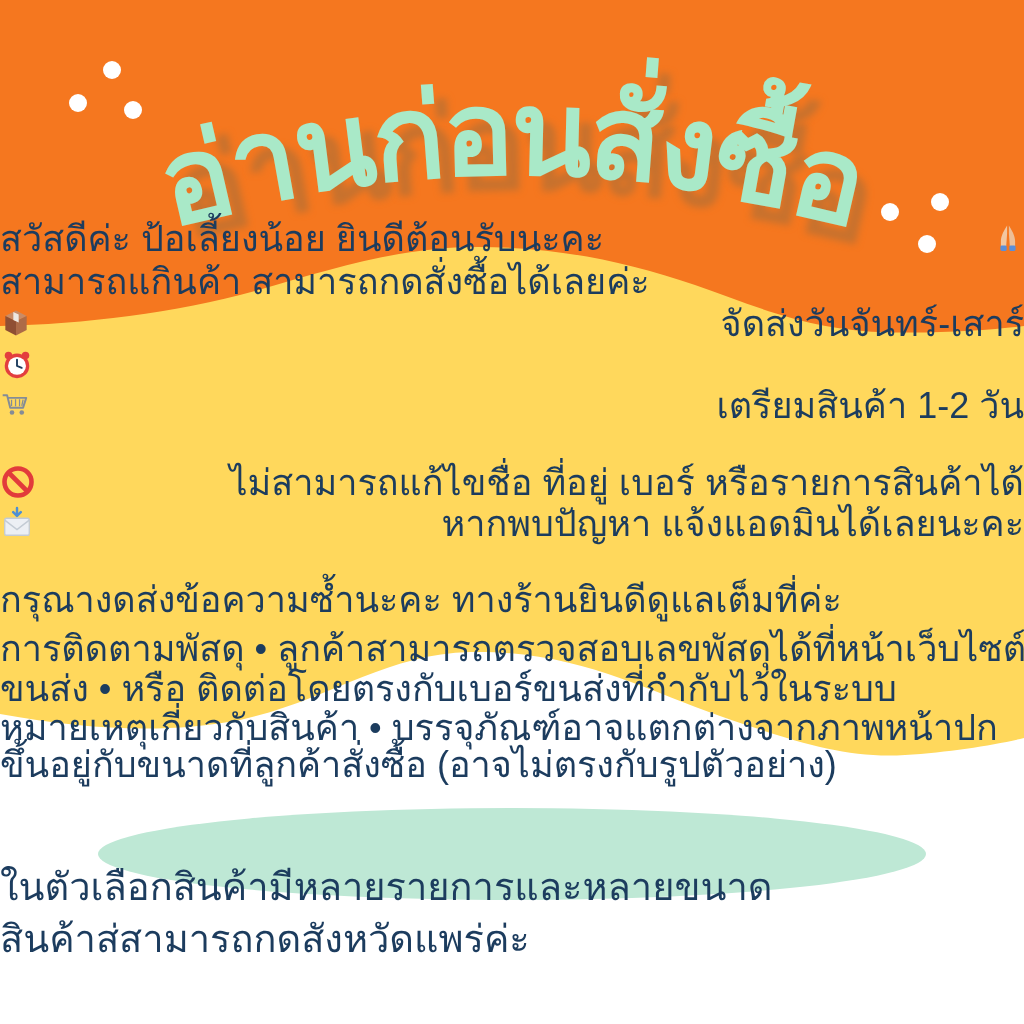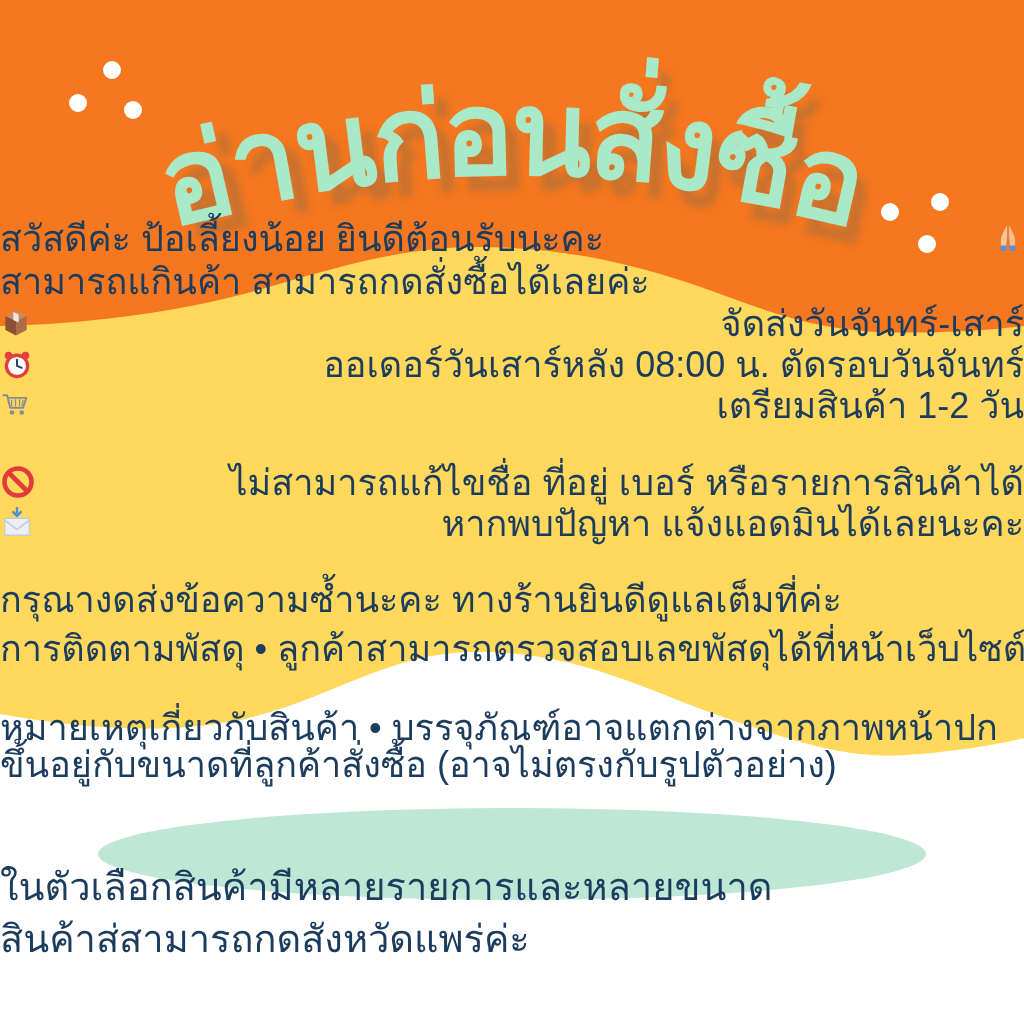--- a/index.html
+++ b/index.html
@@ -101,21 +101,20 @@
   <div class="row" style="top:340px">
     <span class="icon">
       <svg width="34" height="34" viewBox="0 0 36 36">
         <circle cx="9" cy="9" r="4" fill="#E33E3E"></circle>
         <circle cx="27" cy="9" r="4" fill="#E33E3E"></circle>
         <circle cx="18" cy="20" r="13" fill="#E33E3E"></circle>
         <circle cx="18" cy="20" r="9.5" fill="#FFFFFF"></circle>
         <path d="M18 20 L18 13.5 M18 20 L23 22" stroke="#1C3C5E" stroke-width="2" stroke-linecap="round" fill="none"></path>
       </svg>
     </span>
-    <span class="txt">ออเดอร์วันเสาร์หลัง 08:00 น. ตัดรอบวันจันทร์</span>
   </div>
   <div class="row" style="top:381px">
     <span class="icon">
       <svg width="32" height="32" viewBox="0 0 36 36">
         <path d="M3 7 H8 L11.5 21 H26 L29.5 10 H9" fill="none" stroke="#858C96" stroke-width="2.2" stroke-linejoin="round"></path>
         <path d="M13 12 V19 M17.5 11.5 V19.5 M22 11.5 V19.5 M26 12 L24.5 19" stroke="#858C96" stroke-width="1.4"></path>
         <circle cx="13.5" cy="26.5" r="2.6" fill="#858C96"></circle>
         <circle cx="24.5" cy="26.5" r="2.6" fill="#858C96"></circle>
       </svg>
     </span>
@@ -141,20 +140,23 @@
     </span>
     <span class="txt">หากพบปัญหา แจ้งแอดมินได้เลยนะคะ</span>
   </div>
 
   <div class="row" style="top:575px">
     <span class="txt">กรุณางดส่งข้อความซ้ำนะคะ ทางร้านยินดีดูแลเต็มที่ค่ะ</span>
   </div>
   <div class="row" style="top:624px">
     <span class="txt">การติดตามพัสดุ • ลูกค้าสามารถตรวจสอบเลขพัสดุได้ที่หน้าเว็บไซต์ของบริษัท</span>
   </div>
+  <div class="row" style="top:664px">
+    <span class="txt">ขนส่ง • หรือ ติดต่อโดยตรงกับเบอร์ขนส่งที่กำกับไว้ในระบบ</span>
+  </div>
   <div class="row" style="top:703px">
     <span class="txt">หมายเหตุเกี่ยวกับสินค้า • บรรจุภัณฑ์อาจแตกต่างจากภาพหน้าปก</span>
   </div>
   <div class="row" style="top:740px">
     <span class="txt">ขึ้นอยู่กับขนาดที่ลูกค้าสั่งซื้อ (อาจไม่ตรงกับรูปตัวอย่าง)</span>
   </div>
 
   <div class="row footer" style="top:864px">
     <span class="txt">ในตัวเลือกสินค้ามีหลายรายการและหลายขนาด</span>
   </div>

